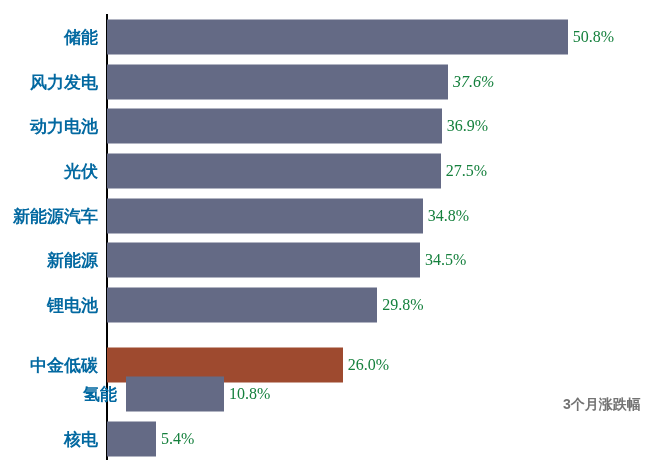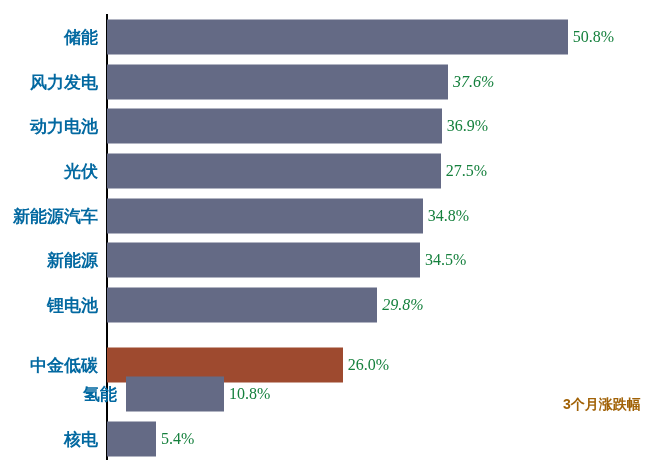--- a/index.html
+++ b/index.html
@@ -76,21 +76,21 @@
     color: #15803d;
     line-height: 1;
   }
   #legend {
     position: absolute;
     left: 563px;
     top: 396px;
     font-family: "Liberation Sans", "DejaVu Sans", sans-serif;
     font-size: 14px;
     font-weight: bold;
-    color: #a16207;
+    color: #737373;
     white-space: nowrap;
   }
 </style>
 </head>
 <body>
 
 <div id="chart-root">
 
   <div id="plot-area">
     <div id="value-axis-line"></div>
@@ -121,21 +121,21 @@
           <div class="value-label" style="left: 427.636px;">34.8%</div>
         </div>
         <div class="bar-row" style="top: 237.5px;">
           <div class="cat-label">新能源</div>
           <div class="bar" style="width: 312.915px;"></div>
           <div class="value-label" style="left: 424.915px;">34.5%</div>
         </div>
         <div class="bar-row" style="top: 282.1px;">
           <div class="cat-label">锂电池</div>
           <div class="bar" style="width: 270.286px;"></div>
-          <div class="value-label" style="left: 382.286px; font-style: italic;">29.8%</div>
+          <div class="value-label" style="left: 382.286px;">29.8%</div>
         </div>
         <div class="bar-row" style="top: 342px;">
           <div class="cat-label">中金低碳</div>
           <div class="bar highlight" style="width: 235.82px;"></div>
           <div class="value-label" style="left: 347.82px;">26.0%</div>
         </div>
         <div class="bar-row" style="top: 371.3px; margin-left: 19px;">
           <div class="cat-label">氢能</div>
           <div class="bar" style="width: 97.956px;"></div>
           <div class="value-label" style="left: 209.956px;">10.8%</div>

